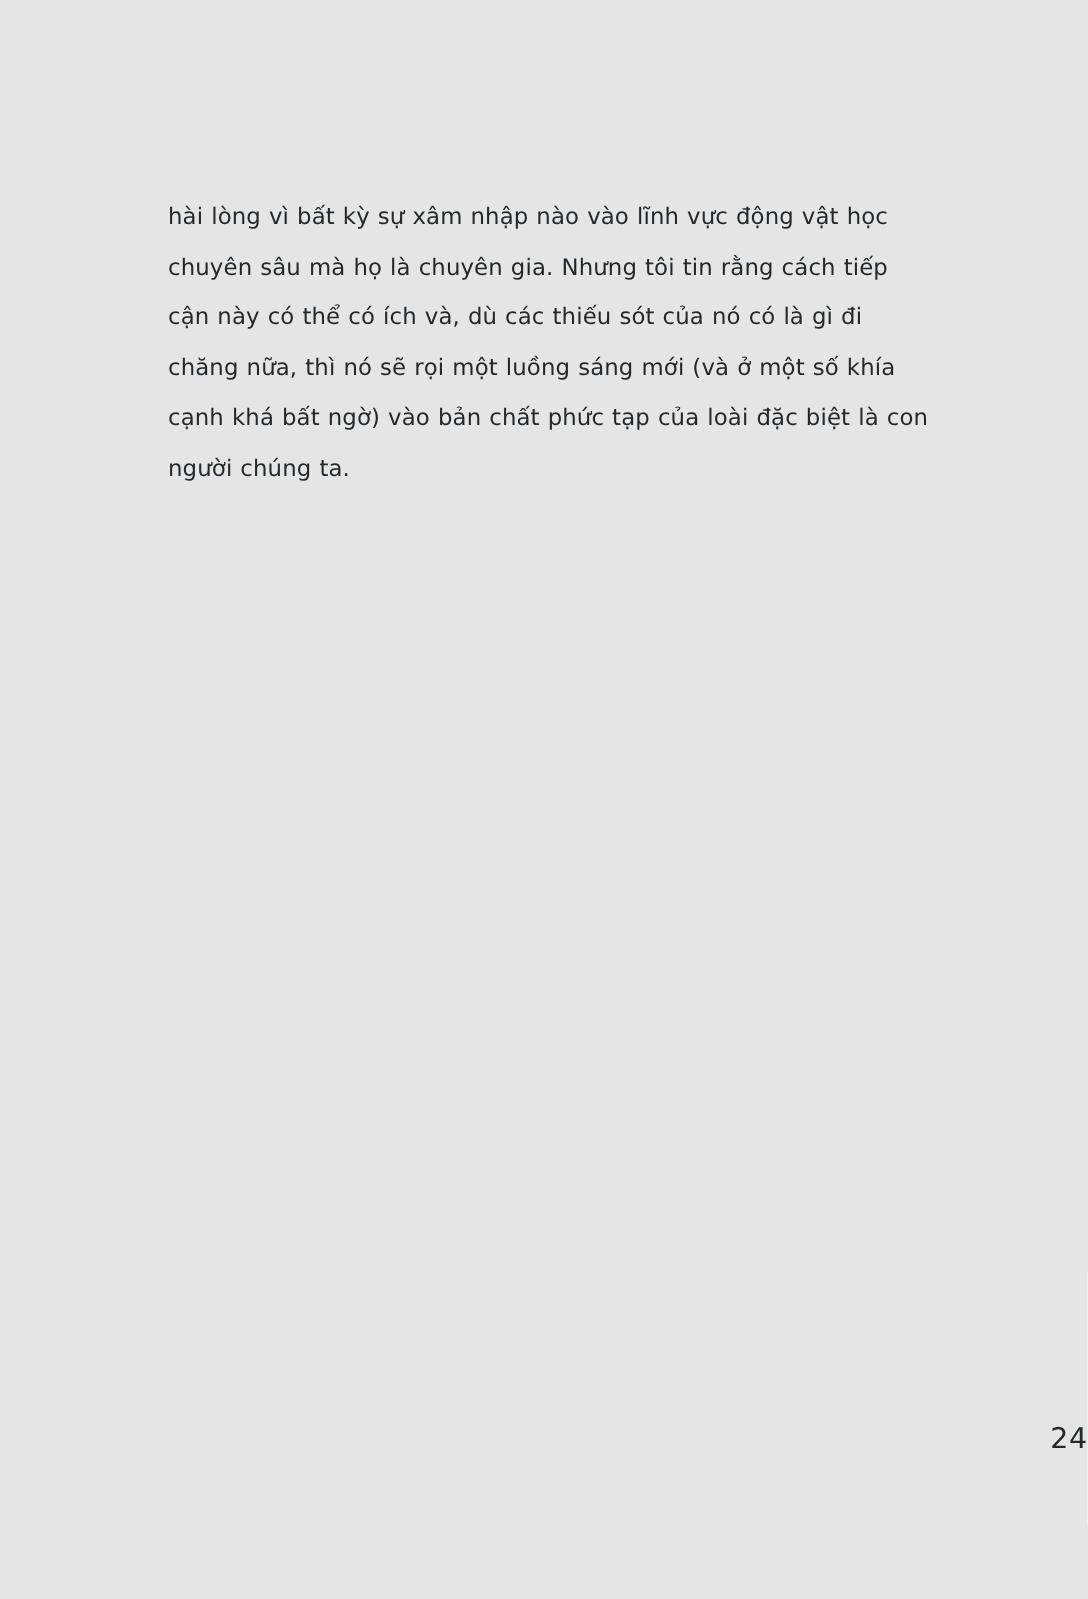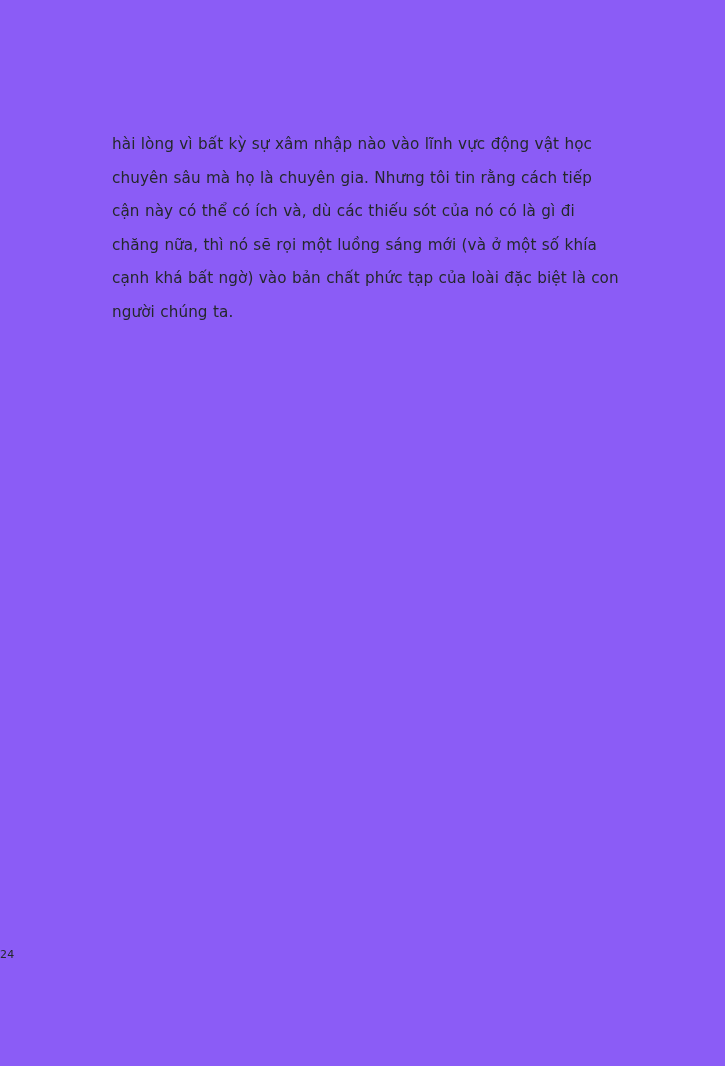--- a/index.html
+++ b/index.html
@@ -11,41 +11,41 @@
     width: 725px;
     height: 1066px;
     position: relative;
     font-family: "DejaVu Sans", sans-serif;
     color: #1b1b1b;
     overflow: hidden;
   }
   .page {
     position: absolute;
     inset: 0;
-    background: #8b5cf6;
+    background: #e5e5e5;
   }
   .body-text {
     position: absolute;
     left: 112px;
     top: 128px;
     width: 508px;
     font-size: 15.2px;
     line-height: 33.5px;
     letter-spacing: 0.1px;
     color: #24282b;
     text-align: left;
     word-spacing: 0.4px;
   }
   .page-number {
     position: absolute;
     left: 0;
     right: 0;
     top: 948px;
-    text-align: left;
-    font-size: 11px;
+    text-align: right;
+    font-size: 19px;
     color: #24282b;
     letter-spacing: 0.3px;
   }
 </style>
 </head>
 <body>
 
 <div class="page">
   <div class="body-text">hài lòng vì bất kỳ sự xâm nhập nào vào lĩnh vực động vật học chuyên sâu mà họ là chuyên gia. Nhưng tôi tin rằng cách tiếp cận này có thể có ích và, dù các thiếu sót của nó có là gì đi chăng nữa, thì nó sẽ rọi một luồng sáng mới (và ở một số khía cạnh khá bất ngờ) vào bản chất phức tạp của loài đặc biệt là con người chúng ta.</div>
   <div class="page-number">24</div>

